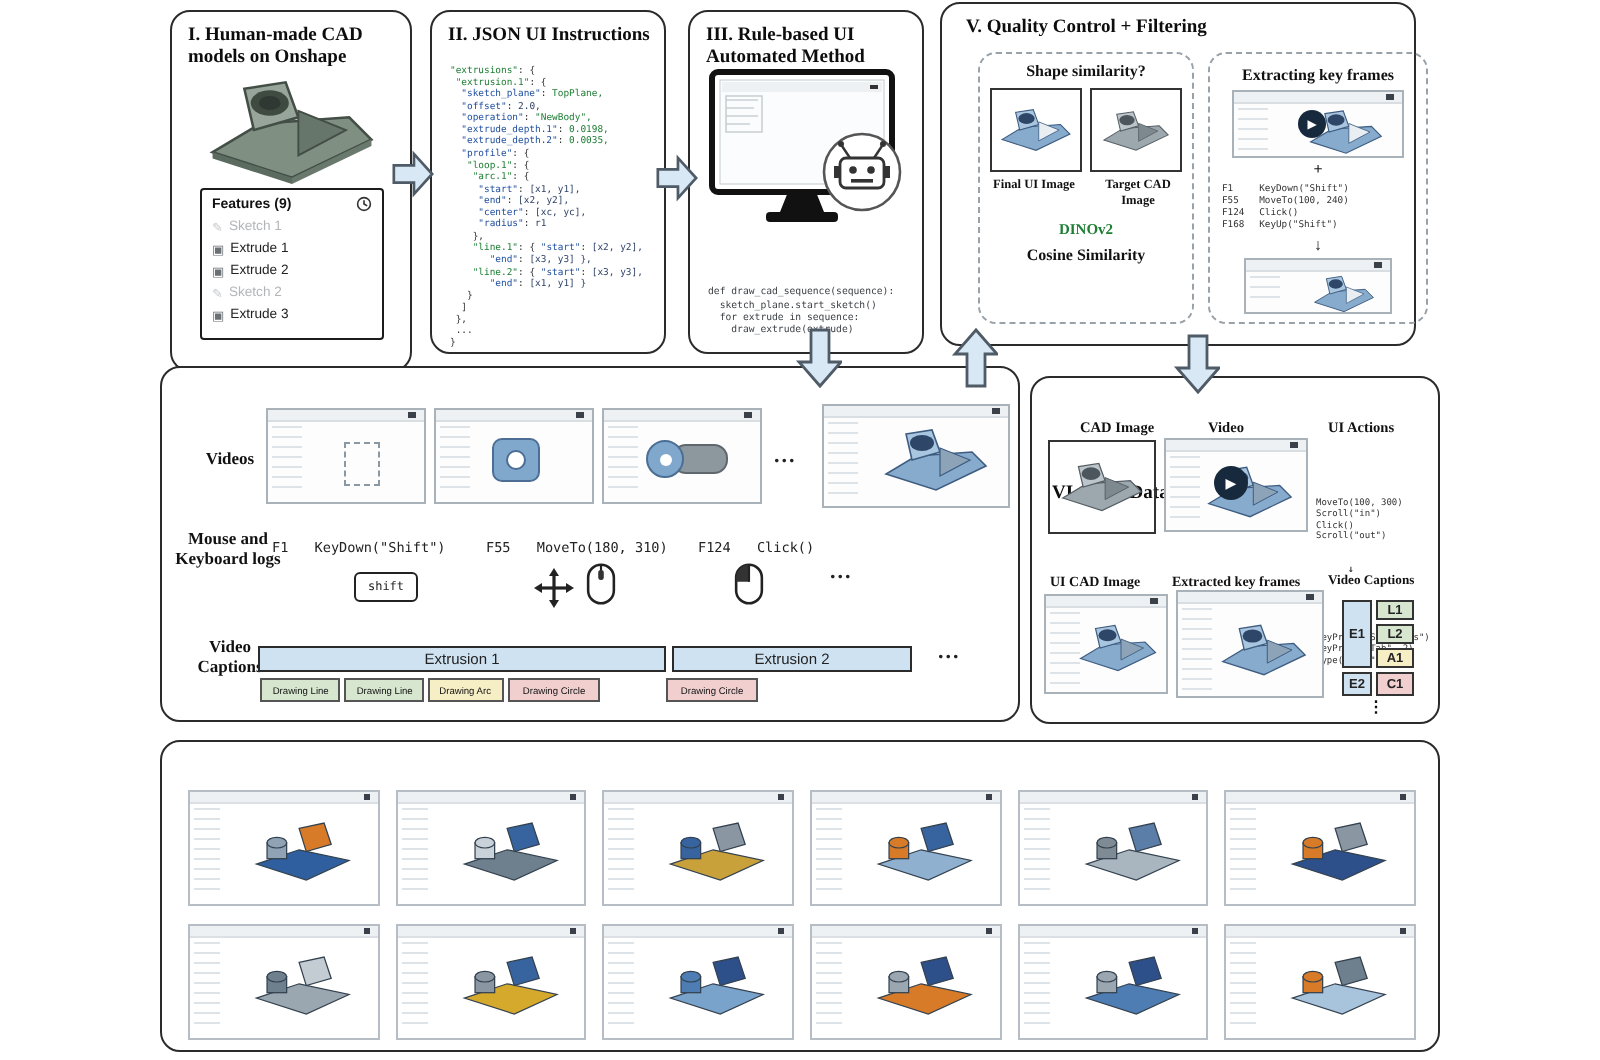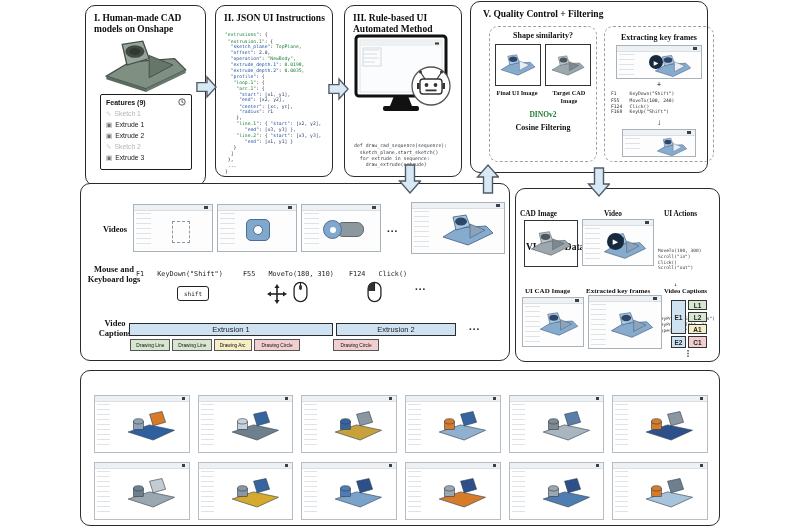--- a/index.html
+++ b/index.html
@@ -248,21 +248,21 @@
           <ellipse cx="21" cy="8.5" rx="6" ry="4" fill="#4c565c"></ellipse>
           <polygon points="30,11 45,17 30,25" fill="#7d888f" stroke="#555e64" stroke-width="0.6"></polygon>
         </svg>
       </div>
     </div>
     <div class="slabrow">
       <span class="slab">Final UI Image</span>
       <span class="slab">Target CAD Image</span>
     </div>
     <div class="dinov2">DINOv2</div>
-    <div class="cosine">Cosine Filtering</div>
+    <div class="cosine">Cosine Similarity</div>
   </div>
   <div class="dash" id="p5-right">
     <div class="boxhead">Extracting key frames</div>
     <div class="shot" style="position:relative;width:86px;height:34px;margin-top:3px;">
       <div class="tb"></div>
         <div class="dot"></div>
         <div class="side"></div>
       <svg style="position:absolute;right:6px;top:8px;" width="44" height="24" viewBox="0 0 56 34">
         <polygon points="3,24 28,32 53,20 46,13 18,15" fill="#86abcd" stroke="#3e5c80" stroke-width="0.8"></polygon>
         <polygon points="13,4 26,2 30,13 16,17" fill="#a9c6e0" stroke="#3e5c80" stroke-width="0.8"></polygon>
@@ -415,21 +415,21 @@
       </div>
 
       <div class="chip pink" style="left: 252px; width: 46px;">
         <span class="chiplabel">Drawing Circle</span>
       </div>
     </div>
 </div>
 
 <div class="panel" id="p6">
   <div class="ptitle">VI. Final Dataset</div>
-  <div class="p6h" style="left:4px;top:20px;">CAD Image</div>
+  <div class="p6h" style="left:24px;top:20px;">CAD Image</div>
   <div class="p6h" style="left:88px;top:20px;">Video</div>
   <div class="p6h" style="left:148px;top:20px;">UI Actions</div>
 
   <div class="cadbox">
     <svg width="44" height="27" viewBox="0 0 56 34">
       <polygon points="3,24 28,32 53,20 46,13 18,15" fill="#9da8ae" stroke="#555e64" stroke-width="0.8"></polygon>
       <polygon points="13,4 26,2 30,13 16,17" fill="#bcc5ca" stroke="#555e64" stroke-width="0.8"></polygon>
       <ellipse cx="21" cy="8.5" rx="6" ry="4" fill="#4c565c"></ellipse>
       <polygon points="30,11 45,17 30,25" fill="#7d888f" stroke="#555e64" stroke-width="0.6"></polygon>
     </svg>

